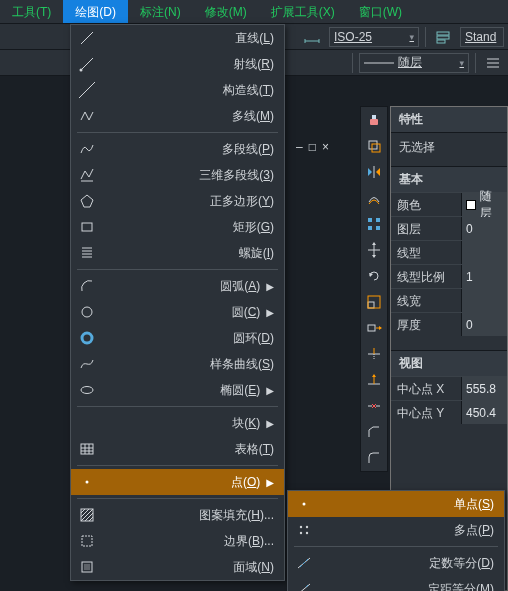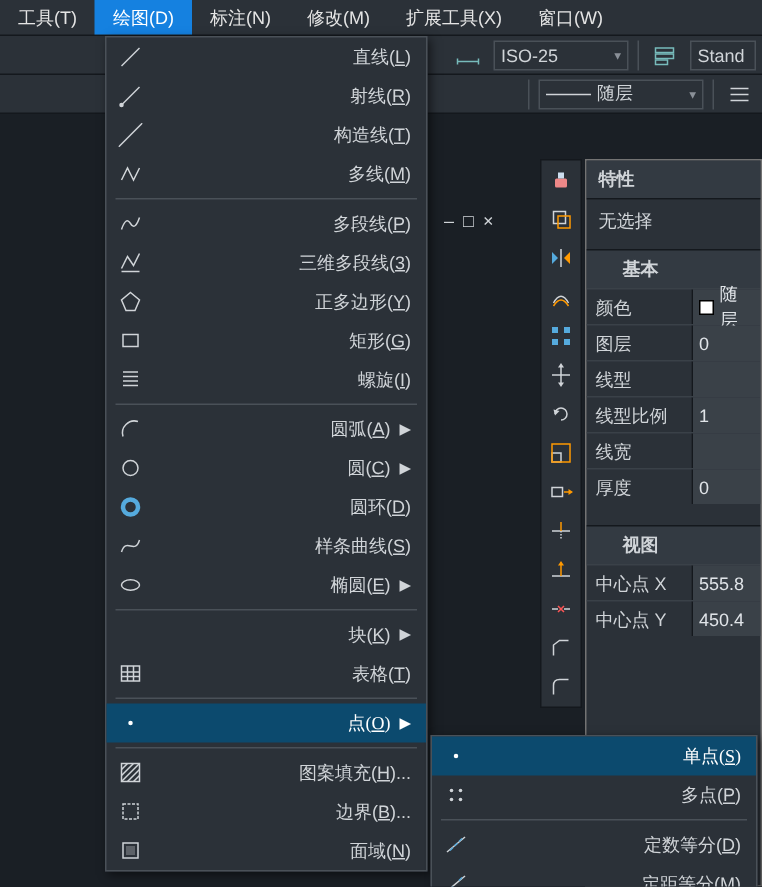--- a/index.html
+++ b/index.html
@@ -14,21 +14,21 @@
     position: relative;
   }
   .menubar {
     display: flex;
     height: 24px;
     background: #2b3138;
     border-bottom: 1px solid #14181d;
   }
   .menubar-item {
     padding: 4px 12px;
-    color: #e5e5e5;
+    color: #22c55e;
     cursor: pointer;
   }
   .menubar-item.active {
     background: #1581e0;
     color: #ffffff;
   }
   .toolbar-row {
     height: 26px;
     background: #2b3138;
     border-bottom: 1px solid #14181d;
@@ -45,20 +45,21 @@
   }
   .combo {
     background: #2b3138;
     border: 1px solid #4a5158;
     height: 20px;
     display: flex;
     align-items: center;
     padding: 0 4px;
     color: #d0d4d8;
     gap: 4px;
+    text-decoration: underline;
   }
   .combo .chev { margin-left: auto; font-size: 9px; color: #8a9098; }
   .vline-sep { width:1px; height:20px; background:#4a5158; }
 
   
   .dropdown {
     position: absolute;
     background: #2b3138;
     border: 1px solid #4a5158;
     box-shadow: 2px 2px 6px rgba(0,0,0,.5);
@@ -66,21 +67,21 @@
   .dd-main { left: 70px; top: 24px; width: 215px; }
   .dd-sub  { left: 287px; top: 490px; width: 218px; }
   .dd-item {
     display: flex;
     align-items: center;
     height: 26px;
     padding: 0 10px 0 6px;
     color: #d0d4d8;
     cursor: pointer;
   }
-  .dd-item.highlight { background: #0c4a6e; color: #fff; font-family: Liberation Serif, serif; }
+  .dd-item.highlight { background: #a16207; color: #fff; }
   .dd-icon {
     width: 20px; height: 20px;
     display: flex; align-items: center; justify-content: center;
     margin-right: 8px;
     color: #d0d4d8;
   }
   .dd-item.highlight .dd-icon { color: #fff; }
   .dd-label { flex: 1; white-space: nowrap; text-align: right; }
   .dd-label u { text-decoration: underline; }
   .dd-arrow { font-size: 10px; margin-left: 6px; }
@@ -111,21 +112,21 @@
   .props-title {
     background: #333a42;
     padding: 4px 8px;
     font-weight: bold;
     border-bottom: 1px solid #14181d;
   }
   .props-sel {
     padding: 6px 8px 10px;
   }
   .props-section-hdr {
-    padding: 4px 24px;
+    padding: 4px 8px;
     background: #333a42;
     font-weight: bold;
     border-top: 1px solid #14181d;
   }
   .props-row {
     display: flex;
     height: 24px;
     border-top: 1px solid #3a4148;
   }
   .props-row .k {

